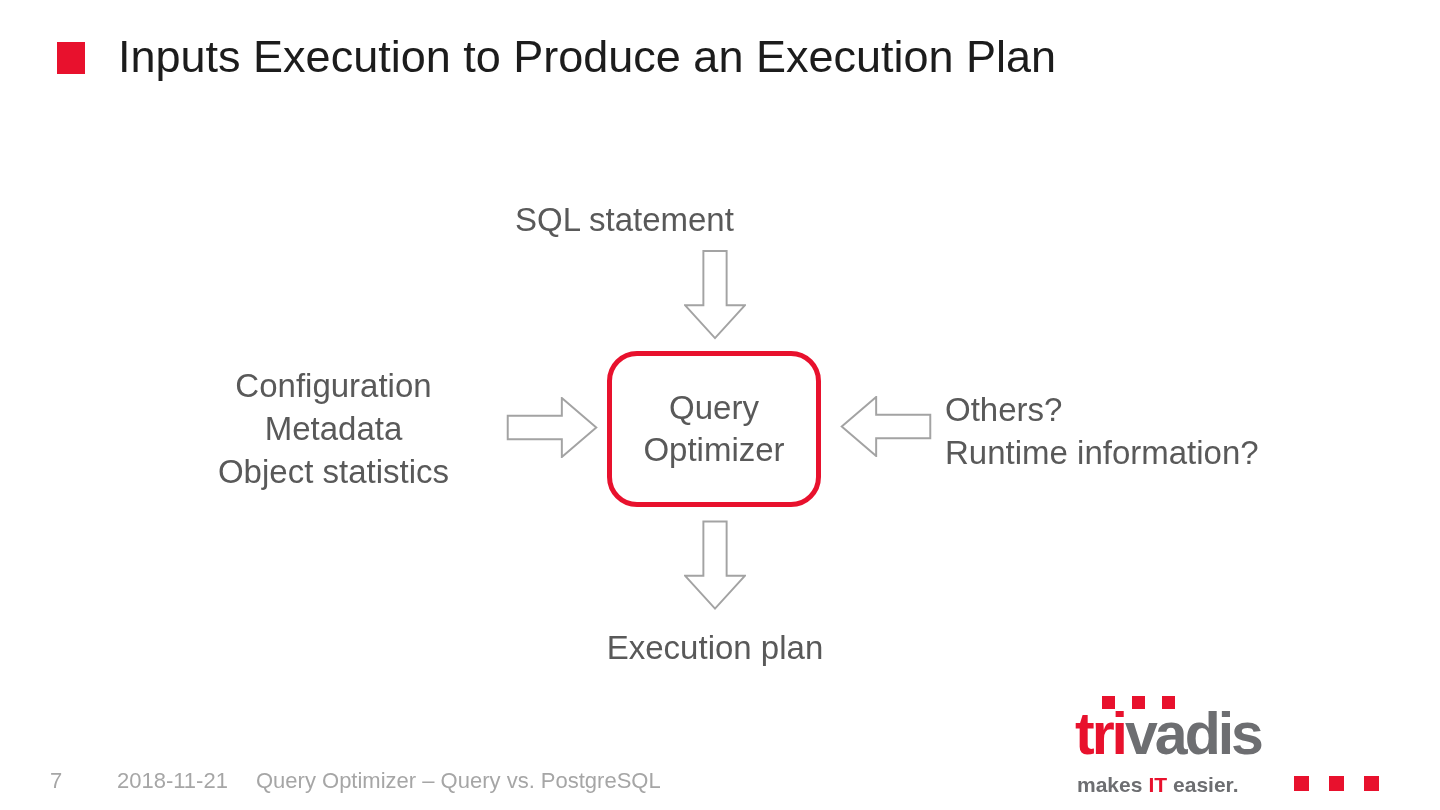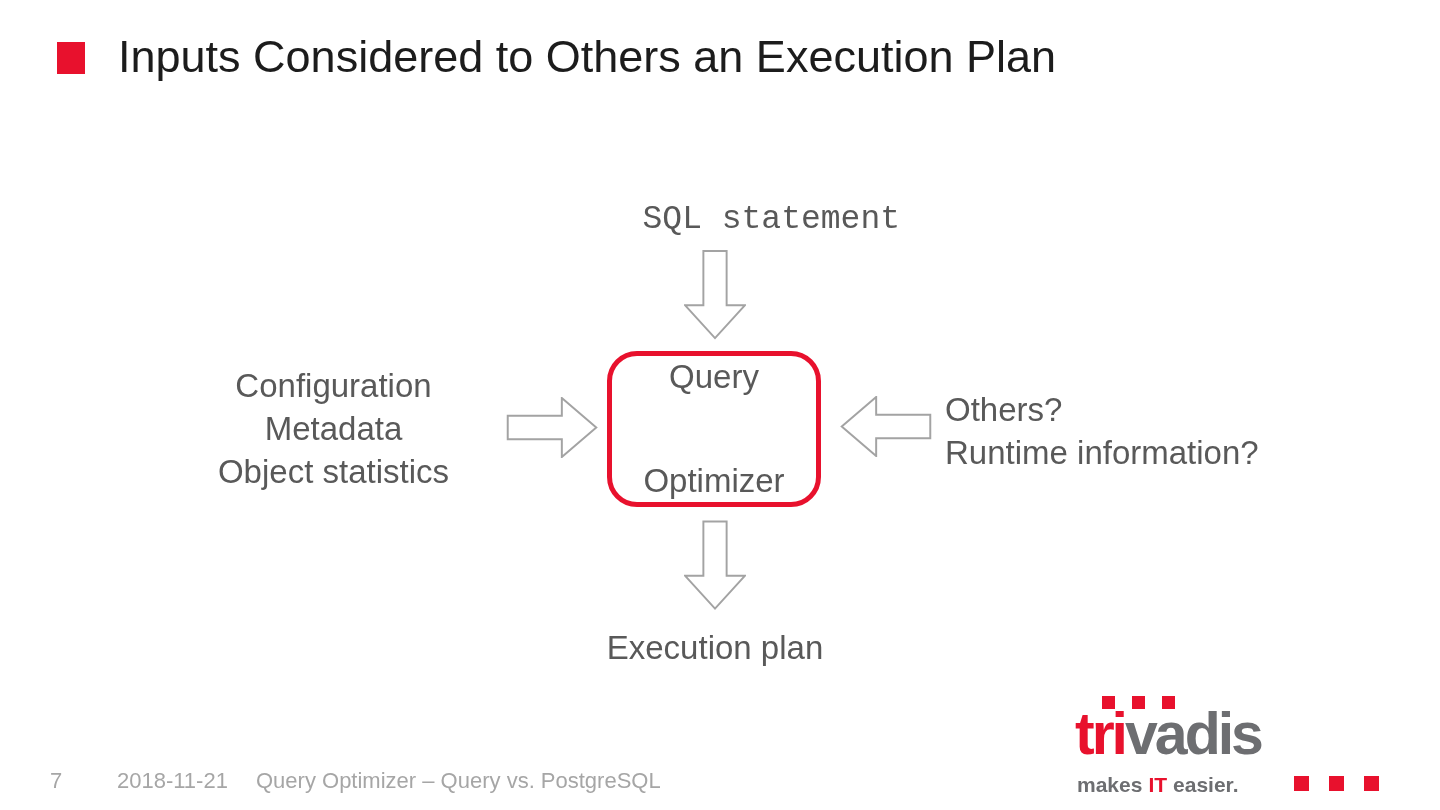--- a/index.html
+++ b/index.html
@@ -28,32 +28,32 @@
     font-size:45px;line-height:52px;font-weight:400;
     color:var(--title-text,#1c1c1c);
     white-space:nowrap;
   }
   
   .diagram-label{
     position:absolute;
     color:var(--diagram-text,#595959);
     font-size:33px;line-height:43px;
   }
-  .label-top{left:500px;top:198px;width:400px;text-align:right;font-family:Liberation Mono, monospace;}
+  .label-top{left:515px;top:198px;width:400px;text-align:left;}
   .label-left{left:165px;top:364px;width:337px;text-align:center;}
   .label-right{left:945px;top:388px;width:420px;text-align:left;}
   .label-bottom{left:515px;top:626px;width:400px;text-align:center;}
   
   .optimizer-box{
     position:absolute;left:607px;top:351px;width:214px;height:156px;
     box-sizing:border-box;
     border:5px solid var(--accent-red,#e8112d);
     border-radius:30px;
     background:#fff;
-    display:flex;flex-direction:column;align-items:center;justify-content:space-between;
+    display:flex;flex-direction:column;align-items:center;justify-content:center;
     color:var(--diagram-text,#595959);
     font-size:33px;line-height:42px;text-align:center;
   }
   
   .arrow{position:absolute;}
   .arrow svg{display:block;}
   .arrow polygon{fill:#ffffff;stroke:var(--arrow-outline,#a3a3a3);stroke-width:2;stroke-linejoin:miter;}
   .arrow-top{left:684px;top:249px;}
   .arrow-left-side{left:506px;top:397px;}
   .arrow-right-side{left:840px;top:396px;}
@@ -93,21 +93,21 @@
     white-space:nowrap;
   }
   .logo-tagline .it{color:var(--accent-red,#e8112d);margin:4px 6px;}
 </style>
 </head>
 <body>
 
 <div class="slide">
 
   <div class="title-bullet"></div>
-  <h1 class="slide-title" style="margin:0;">Inputs Considered to Others an Execution Plan</h1>
+  <h1 class="slide-title" style="margin:0;">Inputs Execution to Produce an Execution Plan</h1>
 
   <div class="diagram-label label-top">SQL statement</div>
 
   <div class="arrow arrow-top">
     <svg width="62" height="91" viewBox="0 0 64 92" xmlns="http://www.w3.org/2000/svg">
       <polygon points="20,1 44,1 44,57 63,57 32,91 1,57 20,57"></polygon>
     </svg>
   </div>
 
   <div class="diagram-label label-left">

